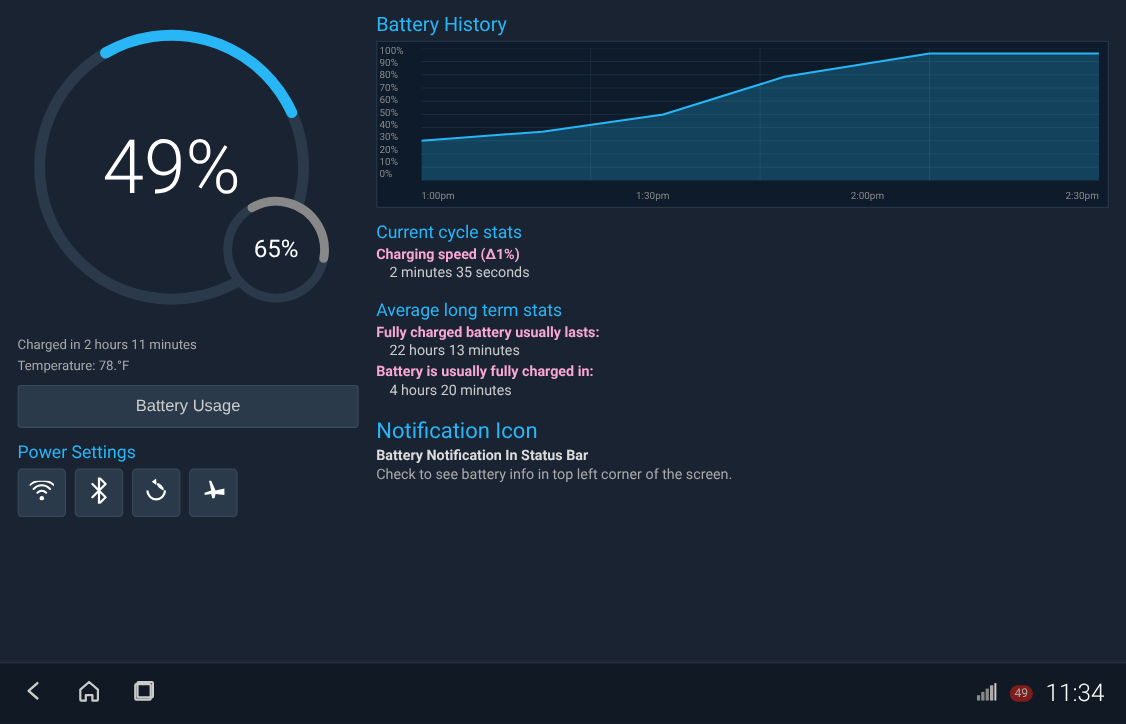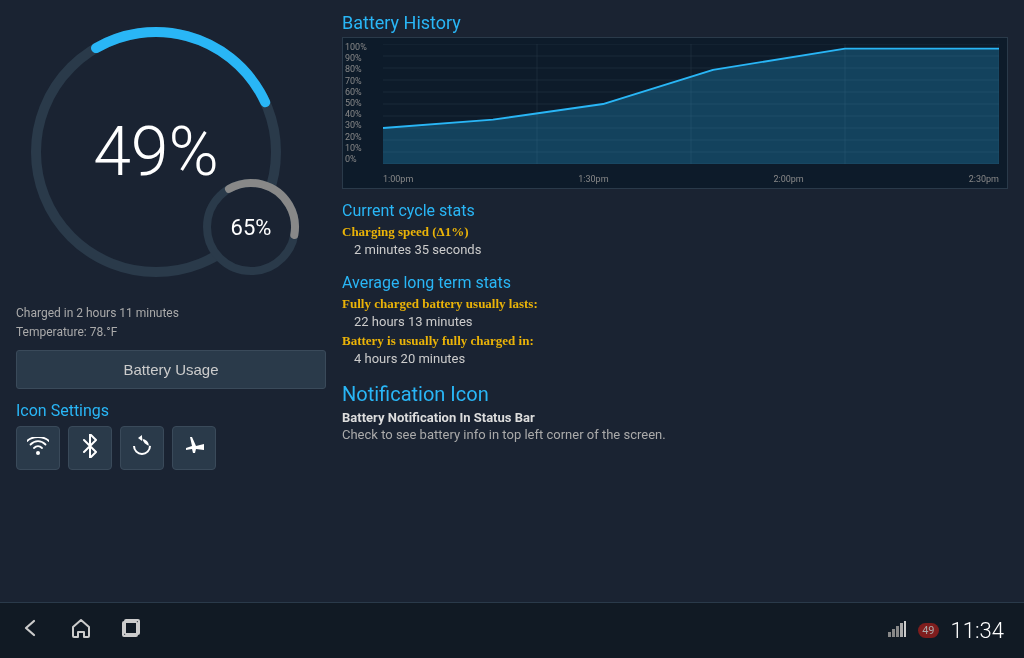--- a/index.html
+++ b/index.html
@@ -160,23 +160,22 @@
 
     .chart-x-label {
       font-size: 9px;
       color: #888888;
     }
 
     .stats-section { }
     .stat-label {
       font-size: 13px;
       font-weight: 700;
-      color: #eab308;
+      color: #f9a8d4;
       margin-bottom: 2px;
-      font-family: Liberation Serif, serif;
     }
     .stat-value {
       font-size: 13px;
       color: #cccccc;
       margin-left: 12px;
       margin-bottom: 4px;
     }
 
     .notification-section { }
     .notif-bold {
@@ -264,21 +263,21 @@
     </div>
 
     <div class="battery-info-text">
       <div>Charged in 2 hours 11 minutes</div>
       <div>Temperature: 78.°F</div>
     </div>
 
     <button class="battery-usage-btn">Battery Usage</button>
 
     <div class="power-settings-section">
-      <div class="section-title" style="font-size:16px;">Icon Settings</div>
+      <div class="section-title" style="font-size:16px;">Power Settings</div>
       <div class="power-icons">
         <div class="power-icon-btn">
           <span>
             <svg width="22" height="18" viewBox="0 0 22 18" fill="none">
               <path d="M11 14a2 2 0 110 4 2 2 0 010-4z" fill="white"></path>
               <path d="M7 11c1.1-1.1 2.6-1.8 4-1.8s2.9.7 4 1.8" stroke="white" stroke-width="1.8" fill="none" stroke-linecap="round"></path>
               <path d="M3.5 7.5C5.6 5.4 8.2 4.2 11 4.2s5.4 1.2 7.5 3.3" stroke="white" stroke-width="1.8" fill="none" stroke-linecap="round"></path>
               <path d="M0 4C3.1 1 6.9 0 11 0s7.9 1 11 4" stroke="white" stroke-width="1.8" fill="none" stroke-linecap="round"></path>
             </svg>
           </span>

